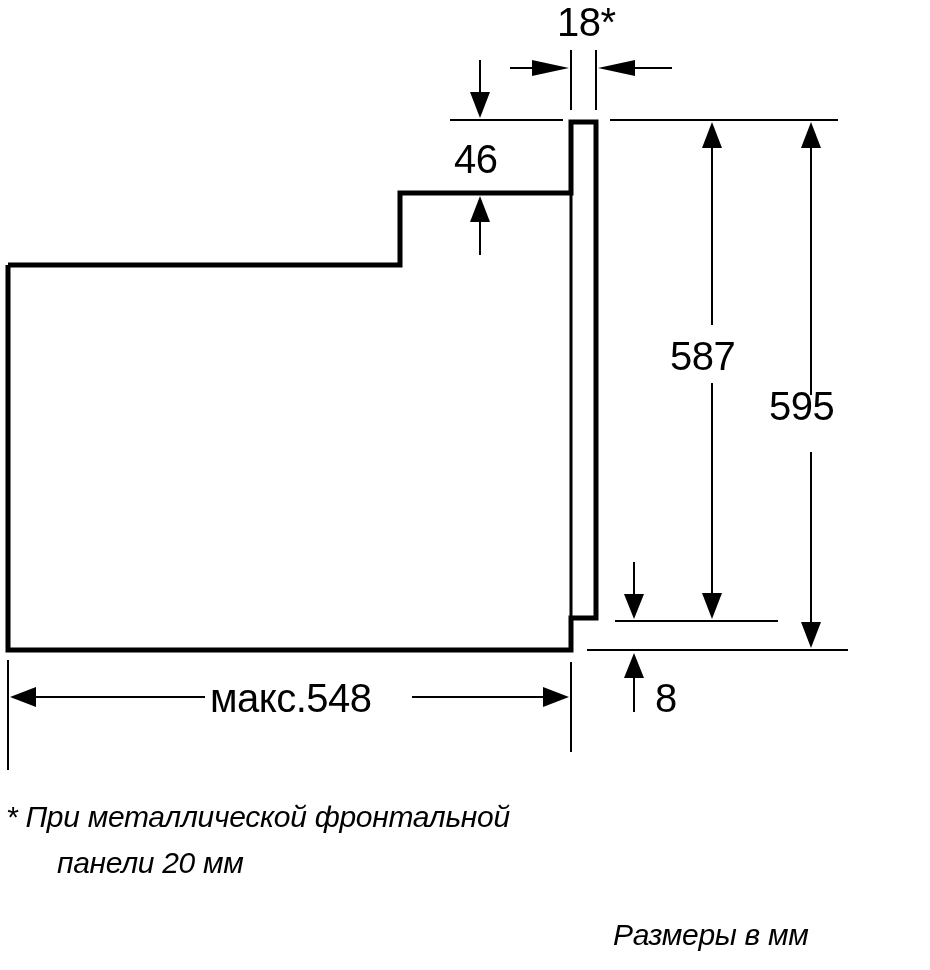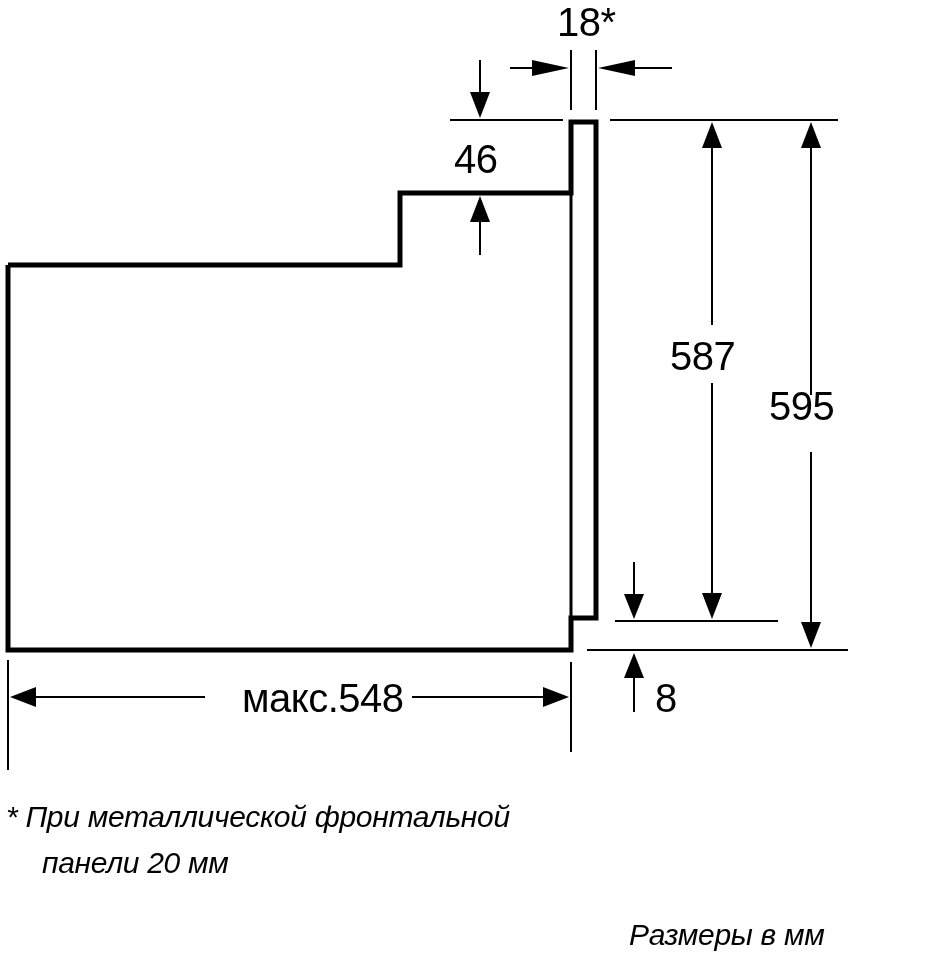--- a/index.html
+++ b/index.html
@@ -75,17 +75,17 @@
     <line x1="412" y1="697" x2="543" y2="697"></line>
     <path d="M543,687 L569,697 L543,707 z" fill="#000" stroke="none"></path>
   </g>
 </svg>
 
 <div class="lbl" style="left:557px; top:2px;">18*</div>
 <div class="lbl" style="left:454px; top:139px;">46</div>
 <div class="lbl" style="left:670px; top:336px;">587</div>
 <div class="lbl" style="left:769px; top:386px;">595</div>
 <div class="lbl" style="left:655px; top:678px;">8</div>
-<div class="lbl" style="left:210px; top:678px;margin-left:32px;">макс.548</div>
+<div class="lbl" style="left:210px; top:678px;">макс.548</div>
 
 <div class="note" style="left:6px; top:802px;">* При металлической фронтальной</div>
-<div class="note" style="left:42px; top:848px;text-align:right;">панели 20 мм</div>
-<div class="note" style="left:613px; top:920px;margin-left:16px;">Размеры в мм</div>
+<div class="note" style="left:57px; top:848px;text-align:right;">панели 20 мм</div>
+<div class="note" style="left:613px; top:920px;">Размеры в мм</div>
 
 </body></html>

